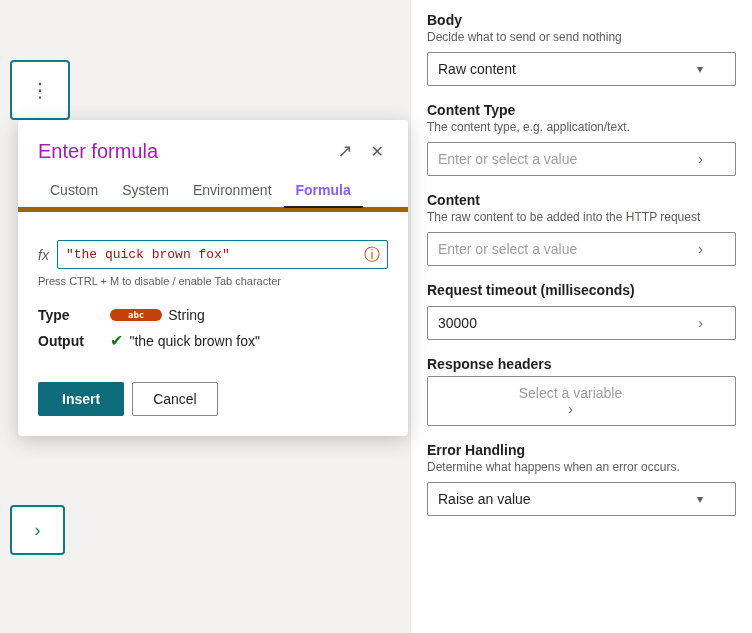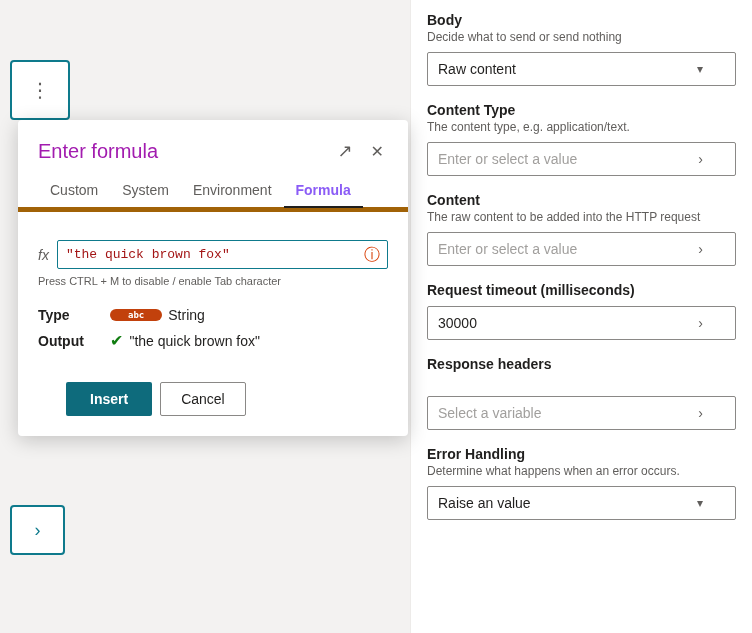--- a/index.html
+++ b/index.html
@@ -200,21 +200,20 @@
       color: #107c10;
       font-size: 16px;
     }
 
     
     .modal-footer {
       display: flex;
       justify-content: flex-start;
       gap: 8px;
       padding: 8px 20px 20px 20px;
-      margin-left: 28px;
     }
 
     .btn-insert {
       background: #0e6b7c;
       color: white;
       border: none;
       padding: 8px 24px;
       border-radius: 2px;
       font-size: 14px;
       font-weight: 600;
@@ -417,21 +416,21 @@
   <div class="panel-section">
     <div class="panel-section-title">Request timeout (milliseconds)</div>
     <div class="panel-input-row" style="margin-top:8px;">
       <span style="color:#201f1e;">30000</span>
       <span class="chevron-right">›</span>
     </div>
   </div>
 
   <div class="panel-section">
     <div class="panel-section-title">Response headers</div>
-    <div class="panel-input-row" style="margin-top:24px;">
+    <div class="panel-input-row" style="margin-top:4px;flex-direction:column;">
       <span style="color:#a19f9d;">Select a variable</span>
       <span class="chevron-right">›</span>
     </div>
   </div>
 
   <div class="panel-section">
     <div class="panel-section-title">Error Handling</div>
     <div class="panel-section-desc">Determine what happens when an error occurs.</div>
     <div class="panel-dropdown">
       <span>Raise an value</span>

